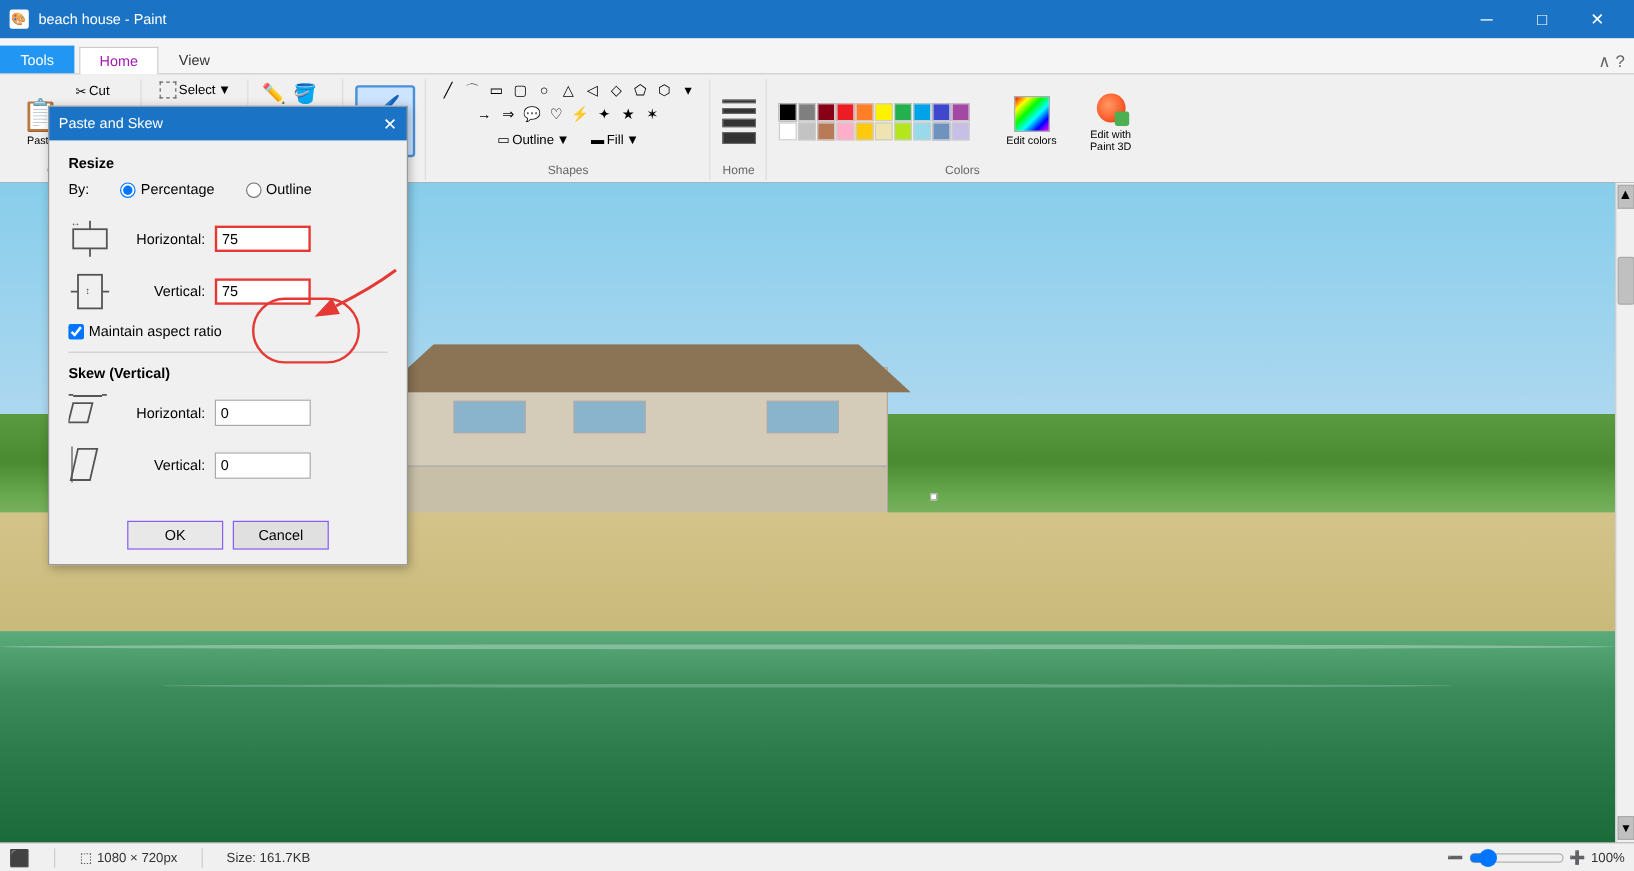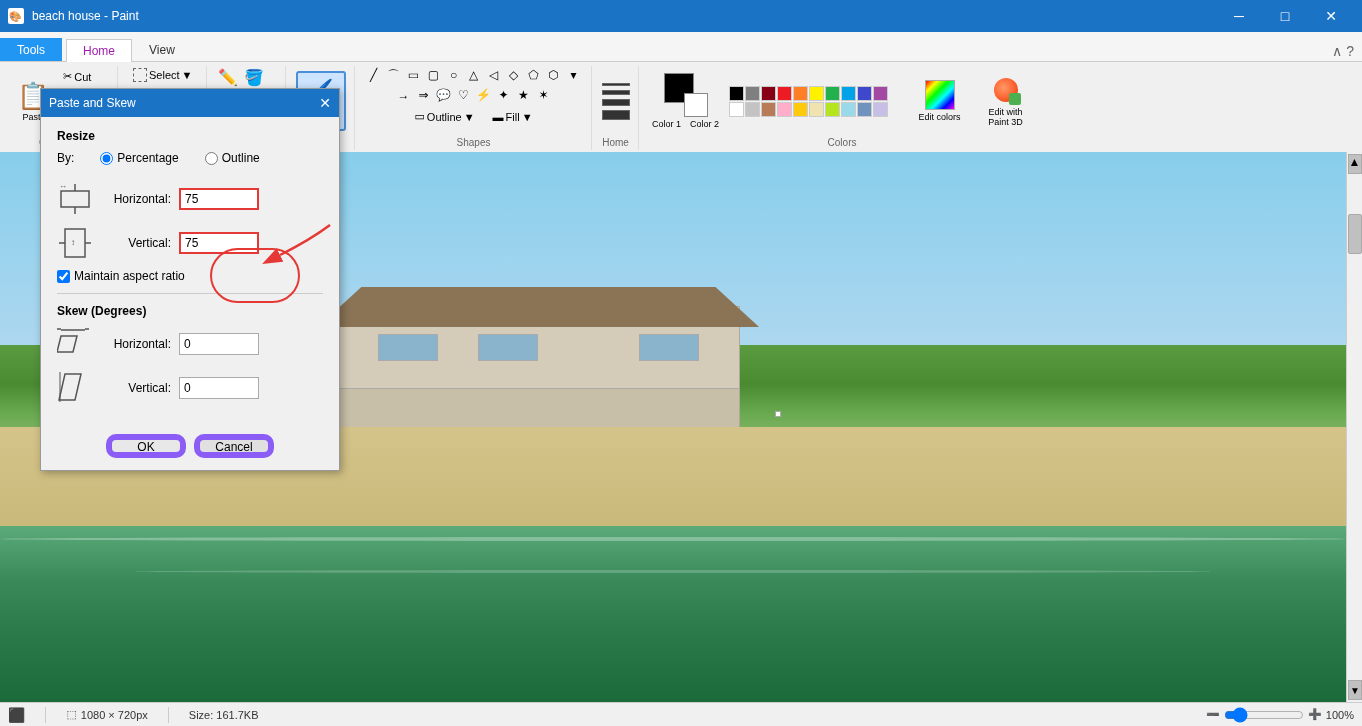--- a/index.html
+++ b/index.html
@@ -104,21 +104,21 @@
     .radio-group { display: flex; gap: 26px; margin-bottom: 16px; align-items: flex-end; }
     .radio-label { display: flex; align-items: center; gap: 4px; font-size: 12px; cursor: pointer; }
     .field-row { display: flex; align-items: center; gap: 8px; margin-bottom: 8px; }
     .field-icon { width: 36px; height: 36px; display: flex; align-items: center; justify-content: center; }
     .field-label { font-size: 12px; width: 70px; text-align: right; }
     .field-input { width: 80px; height: 22px; border: 1px solid #aaa; background: white; padding: 2px 4px; font-size: 12px; }
     .field-input.highlighted { border: 2px solid #e53935; }
     .checkbox-row { display: flex; align-items: center; gap: 4px; margin: 8px 0; font-size: 12px; }
     .section-divider { border-top: 1px solid #ccc; margin: 10px 0; }
     .dialog-footer { display: flex; justify-content: center; gap: 8px; padding: 8px 16px 12px; }
-    .dialog-btn { width: 80px; height: 24px; background: #e0e0e0; border: 6px solid #8b5cf6; cursor: pointer; font-size: 12px; border-radius: 10px; }
+    .dialog-btn { width: 80px; height: 24px; background: #e0e0e0; border: 1px solid #8b5cf6; cursor: pointer; font-size: 12px; border-radius: 0; }
     .dialog-btn.primary { background: #e8e8e8; }
 
     
     .red-circle {
       position: absolute;
       width: 80px;
       height: 50px;
       border: 2px solid #e53935;
       border-radius: 40px;
       pointer-events: none;
@@ -277,30 +277,20 @@
         <div style="width:28px; height:7px; background:#333; cursor:pointer; border:1px solid #666;" class="size-bar"></div>
         <div style="width:28px; height:10px; background:#333; cursor:pointer; border:1px solid #666;" class="size-bar"></div>
       </div>
     </div>
     <span class="ribbon-group-label">Home</span>
   </div>
 
   <div class="ribbon-group" style="border-right:none;">
     <div class="ribbon-group-items">
 
-      <div style="display:flex; flex-direction:column; align-items:center; margin-right:4px; gap:2px;">
-        <div style="width:44px; height:44px; position:relative; cursor:pointer;">
-          <div style="width:30px; height:30px; background:#000; border:1px solid #888; position:absolute; top:0; left:0;"></div>
-          <div style="width:24px; height:24px; background:#fff; border:1px solid #888; position:absolute; bottom:0; right:0;"></div>
-        </div>
-        <div style="display:flex; gap:2px;">
-          <span style="font-size:9px; text-align:center; width:36px;">Color 1</span>
-          <span style="font-size:9px; text-align:center; width:36px;">Color 2</span>
-        </div>
-      </div>
 
       <div style="display:flex; flex-direction:column; gap:1px;">
         <div style="display:flex; gap:1px;">
           <div style="width:15px;height:15px;background:#000000;border:1px solid #ccc;cursor:pointer;"></div>
           <div style="width:15px;height:15px;background:#7f7f7f;border:1px solid #ccc;cursor:pointer;"></div>
           <div style="width:15px;height:15px;background:#880015;border:1px solid #ccc;cursor:pointer;"></div>
           <div style="width:15px;height:15px;background:#ed1c24;border:1px solid #ccc;cursor:pointer;"></div>
           <div style="width:15px;height:15px;background:#ff7f27;border:1px solid #ccc;cursor:pointer;"></div>
           <div style="width:15px;height:15px;background:#fff200;border:1px solid #ccc;cursor:pointer;"></div>
           <div style="width:15px;height:15px;background:#22b14c;border:1px solid #ccc;cursor:pointer;"></div>
@@ -452,21 +442,21 @@
         <input type="text" class="field-input highlighted" value="75" style="">
       </div>
 
       <div class="checkbox-row">
         <input type="checkbox" checked="" style="">
         <span>Maintain aspect ratio</span>
       </div>
 
       <div class="section-divider"></div>
 
-      <div class="section-title">Skew (Degrees)</div>
+      <div class="section-title">Skew (Vertical)</div>
 
       <div class="field-row">
         <div class="field-icon">
           <svg width="36" height="36" viewBox="0 0 36 36">
             <line x1="4" y1="4" x2="28" y2="4" stroke="#555" stroke-width="1.5" marker-end="url(#arr)"></line>
             <polygon points="4,10 20,10 16,26 0,26" fill="none" stroke="#555" stroke-width="1.5"></polygon>
             <line x1="0" y1="3" x2="4" y2="3" stroke="#555" stroke-width="1.5"></line>
             <line x1="28" y1="3" x2="32" y2="3" stroke="#555" stroke-width="1.5"></line>
           </svg>
         </div>

